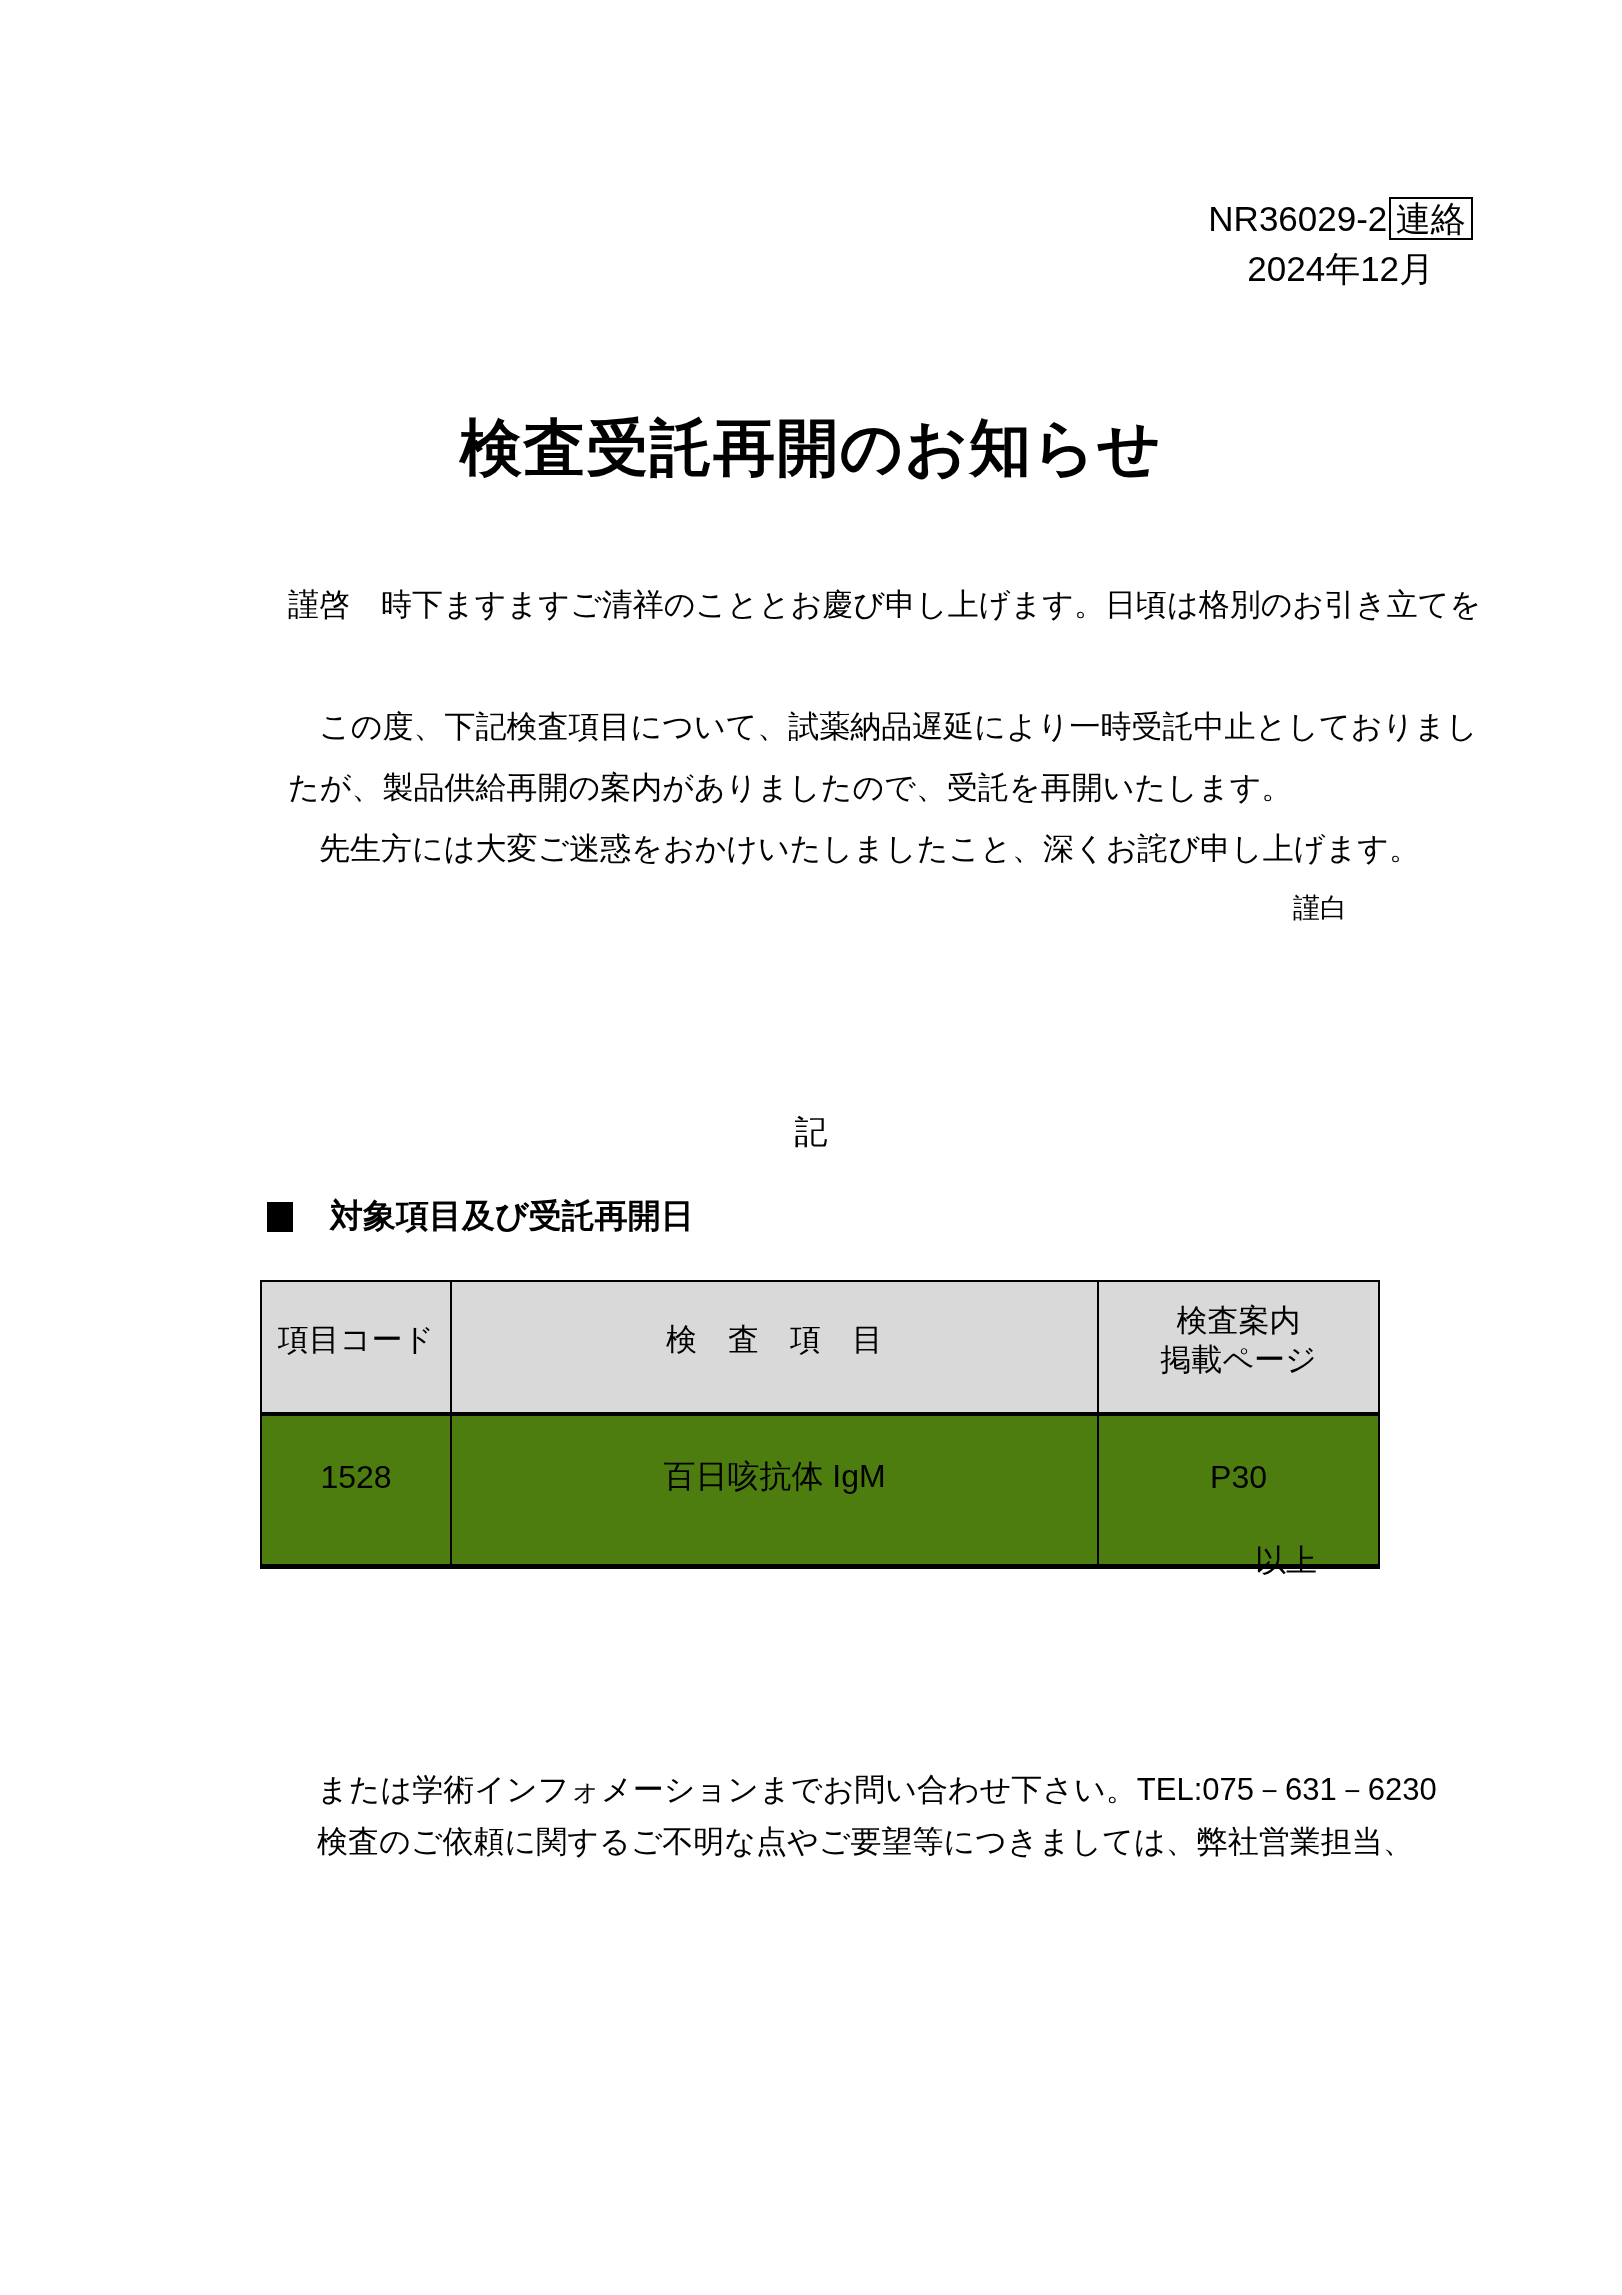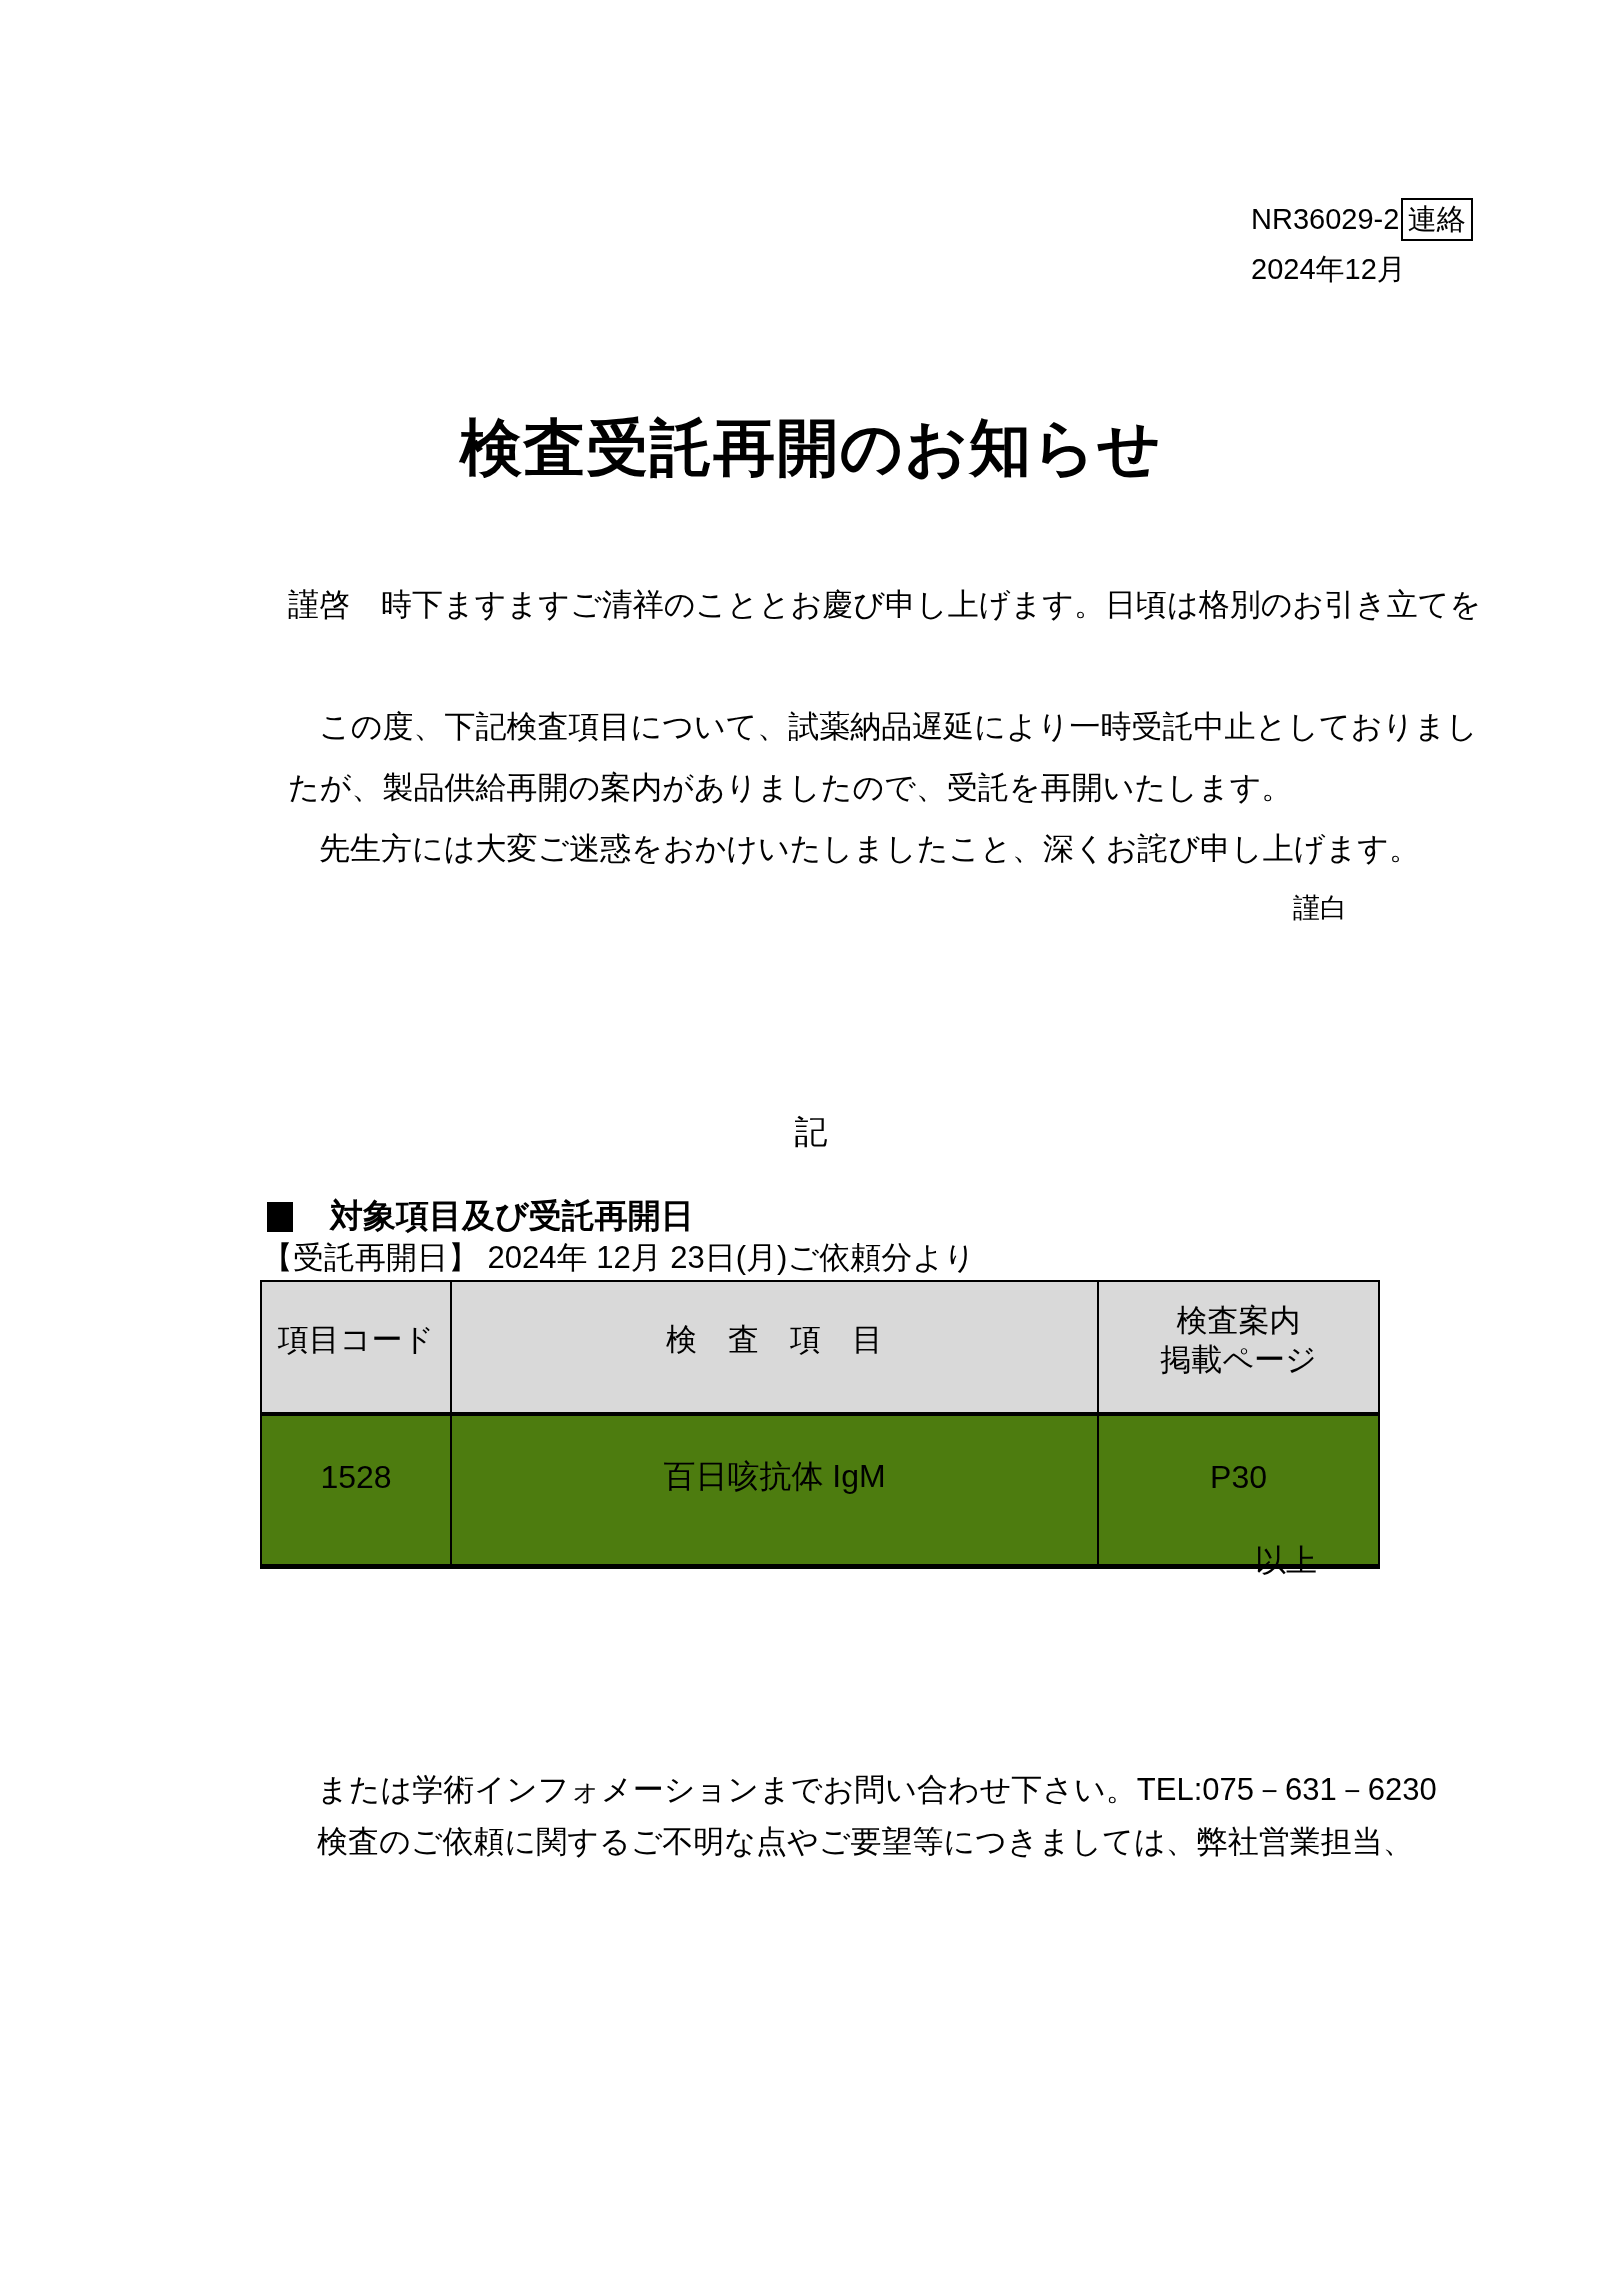--- a/index.html
+++ b/index.html
@@ -11,22 +11,22 @@
     color: #000000;
     font-family: "Liberation Sans", "DejaVu Sans", sans-serif;
     overflow: hidden;
   }
 
   
   .doc-ref {
     position: absolute;
     top: 194px;
     right: 149px;
-    text-align: left;
-    font-size: 29px;
+    text-align: center;
+    font-size: 35px;
     line-height: 50px;
     white-space: nowrap;
   }
   .stamp-box {
     display: inline-block;
     border: 2.6px solid #000;
     padding: 1.3px 5.2px;
     line-height: 37px;
     margin-left: 1.3px;
     vertical-align: baseline;
@@ -177,21 +177,20 @@
 
   <div class="closing">謹白</div>
 
   <div class="record-mark">記</div>
 
   <div class="section-heading">
     <span class="bullet-square"></span>
     <span>対象項目及び受託再開日</span>
   </div>
 
-  <div class="resume-date">【受託再開日】 2024年 12月 23日(月)ご依頼分より</div>
 
   <table class="notice-table">
     <colgroup>
       <col class="col-code">
       <col class="col-item">
       <col class="col-page">
     </colgroup>
     <thead>
       <tr>
         <th>項目コード</th>

